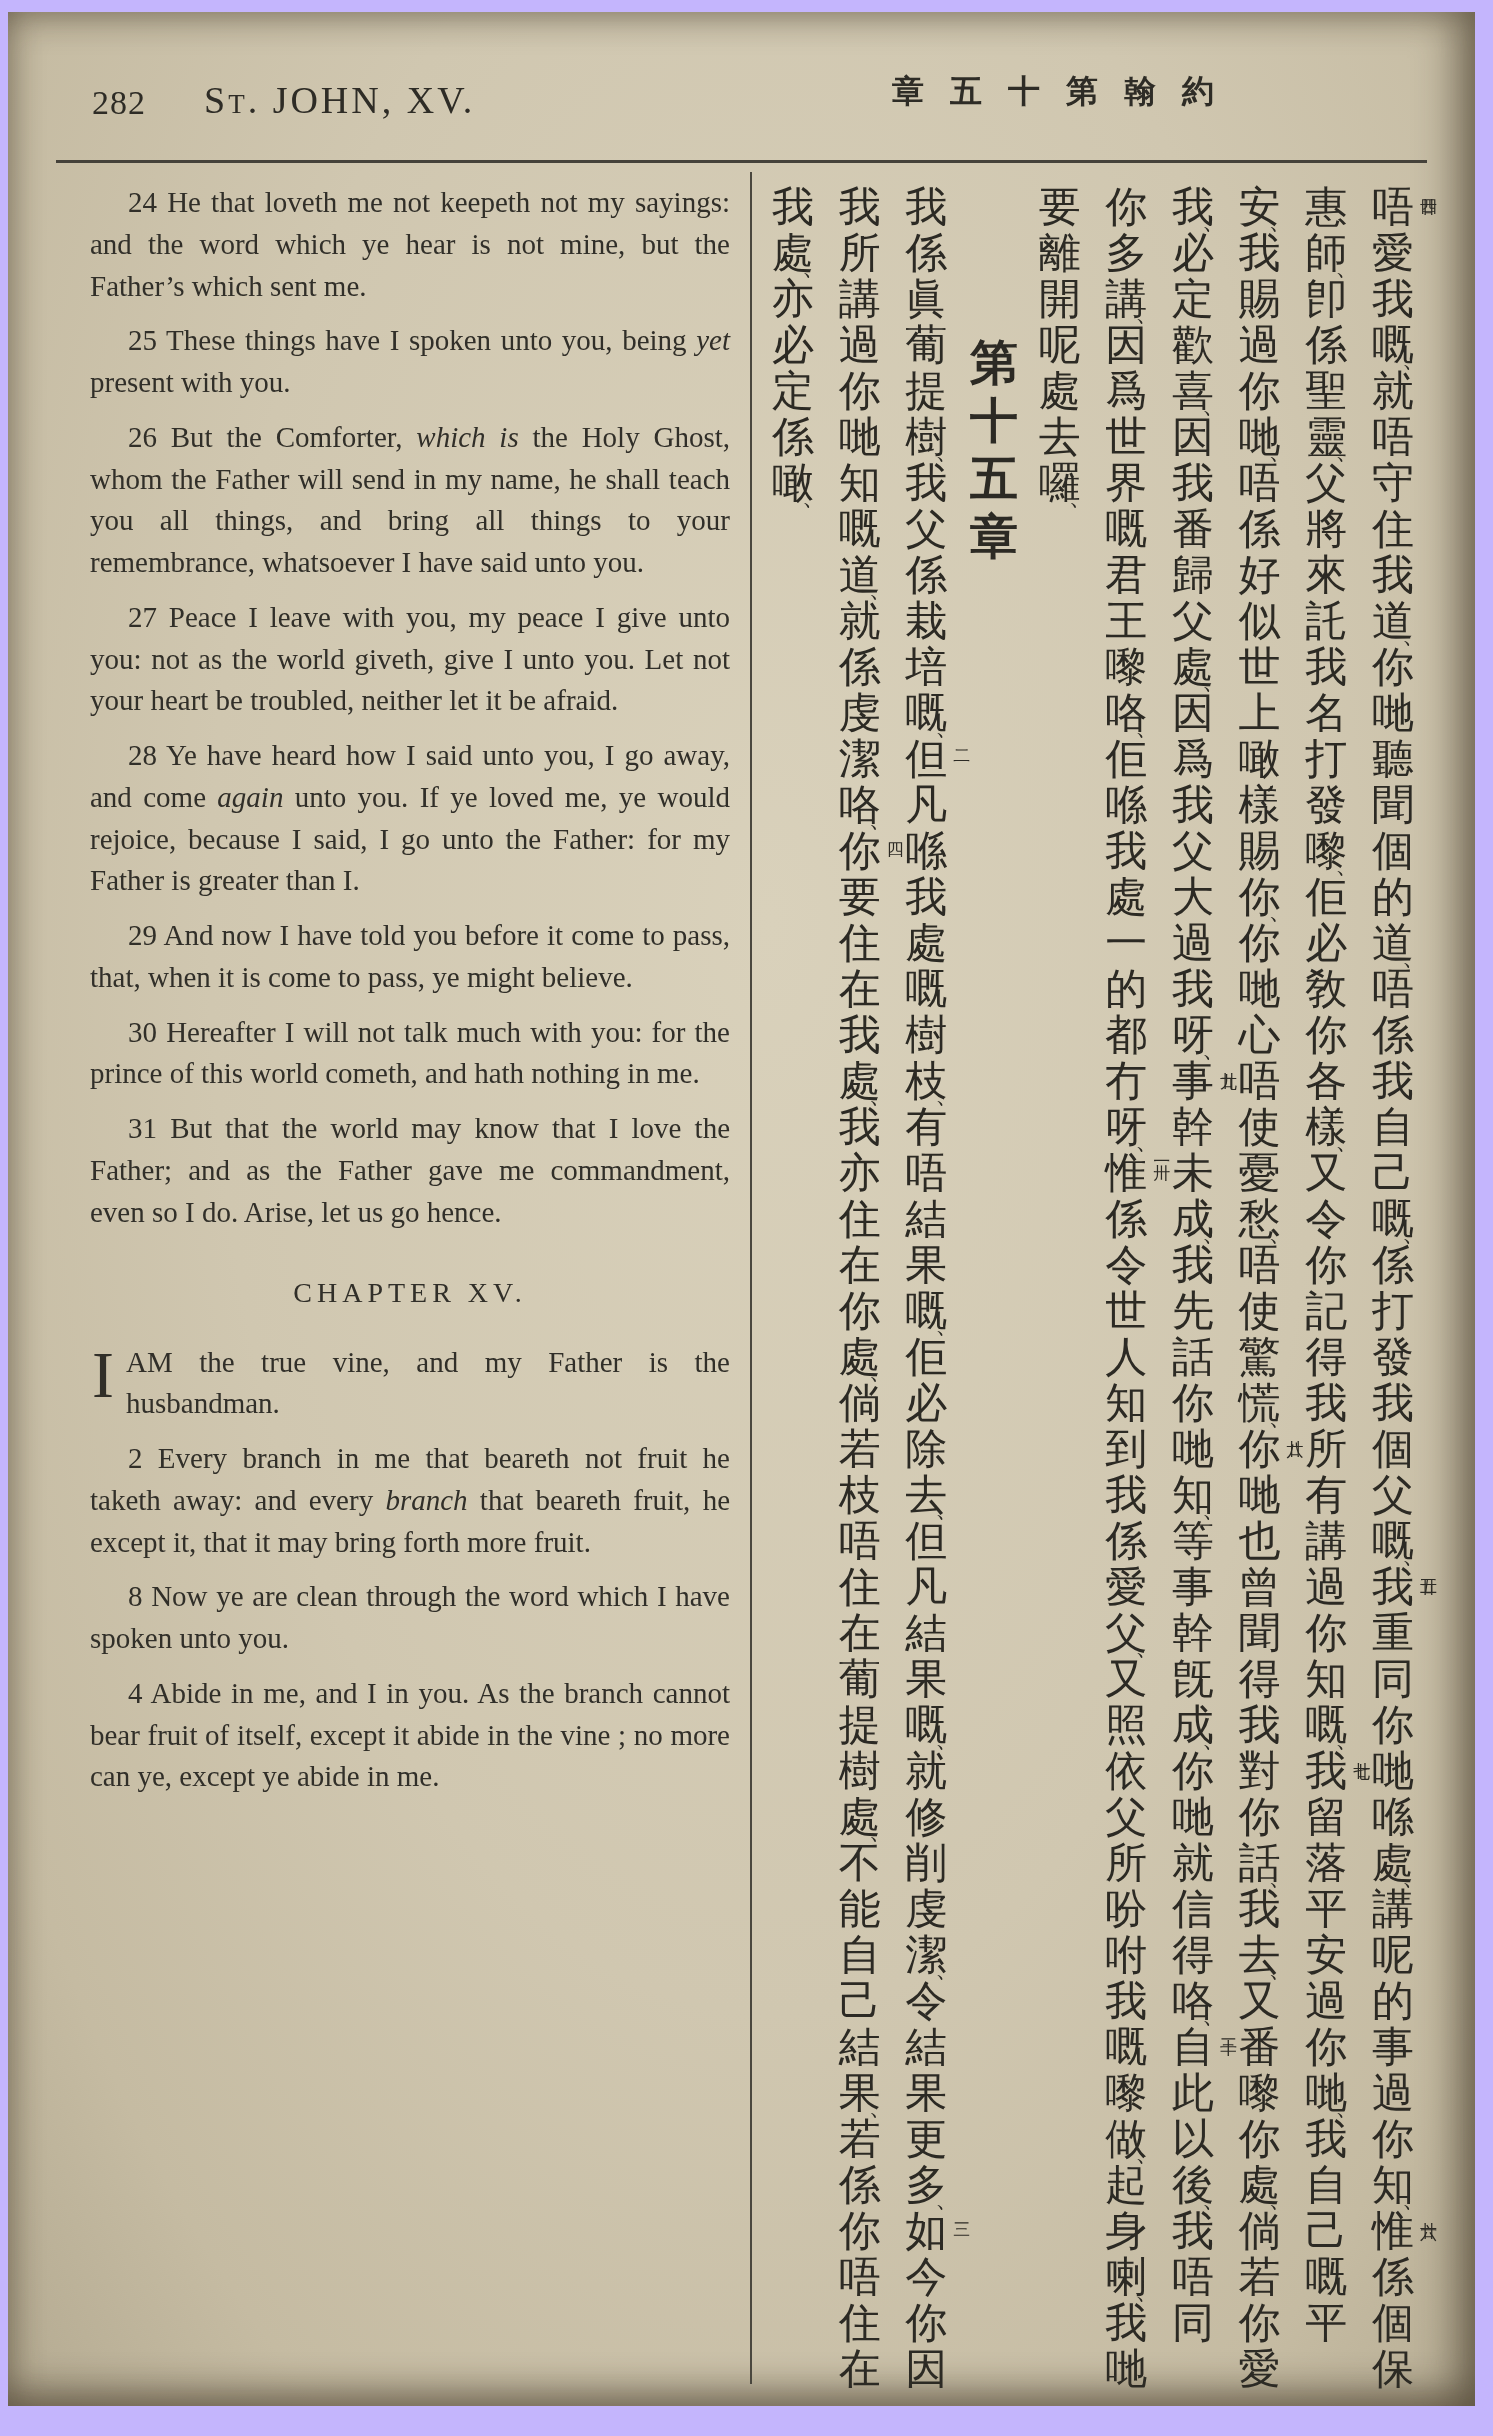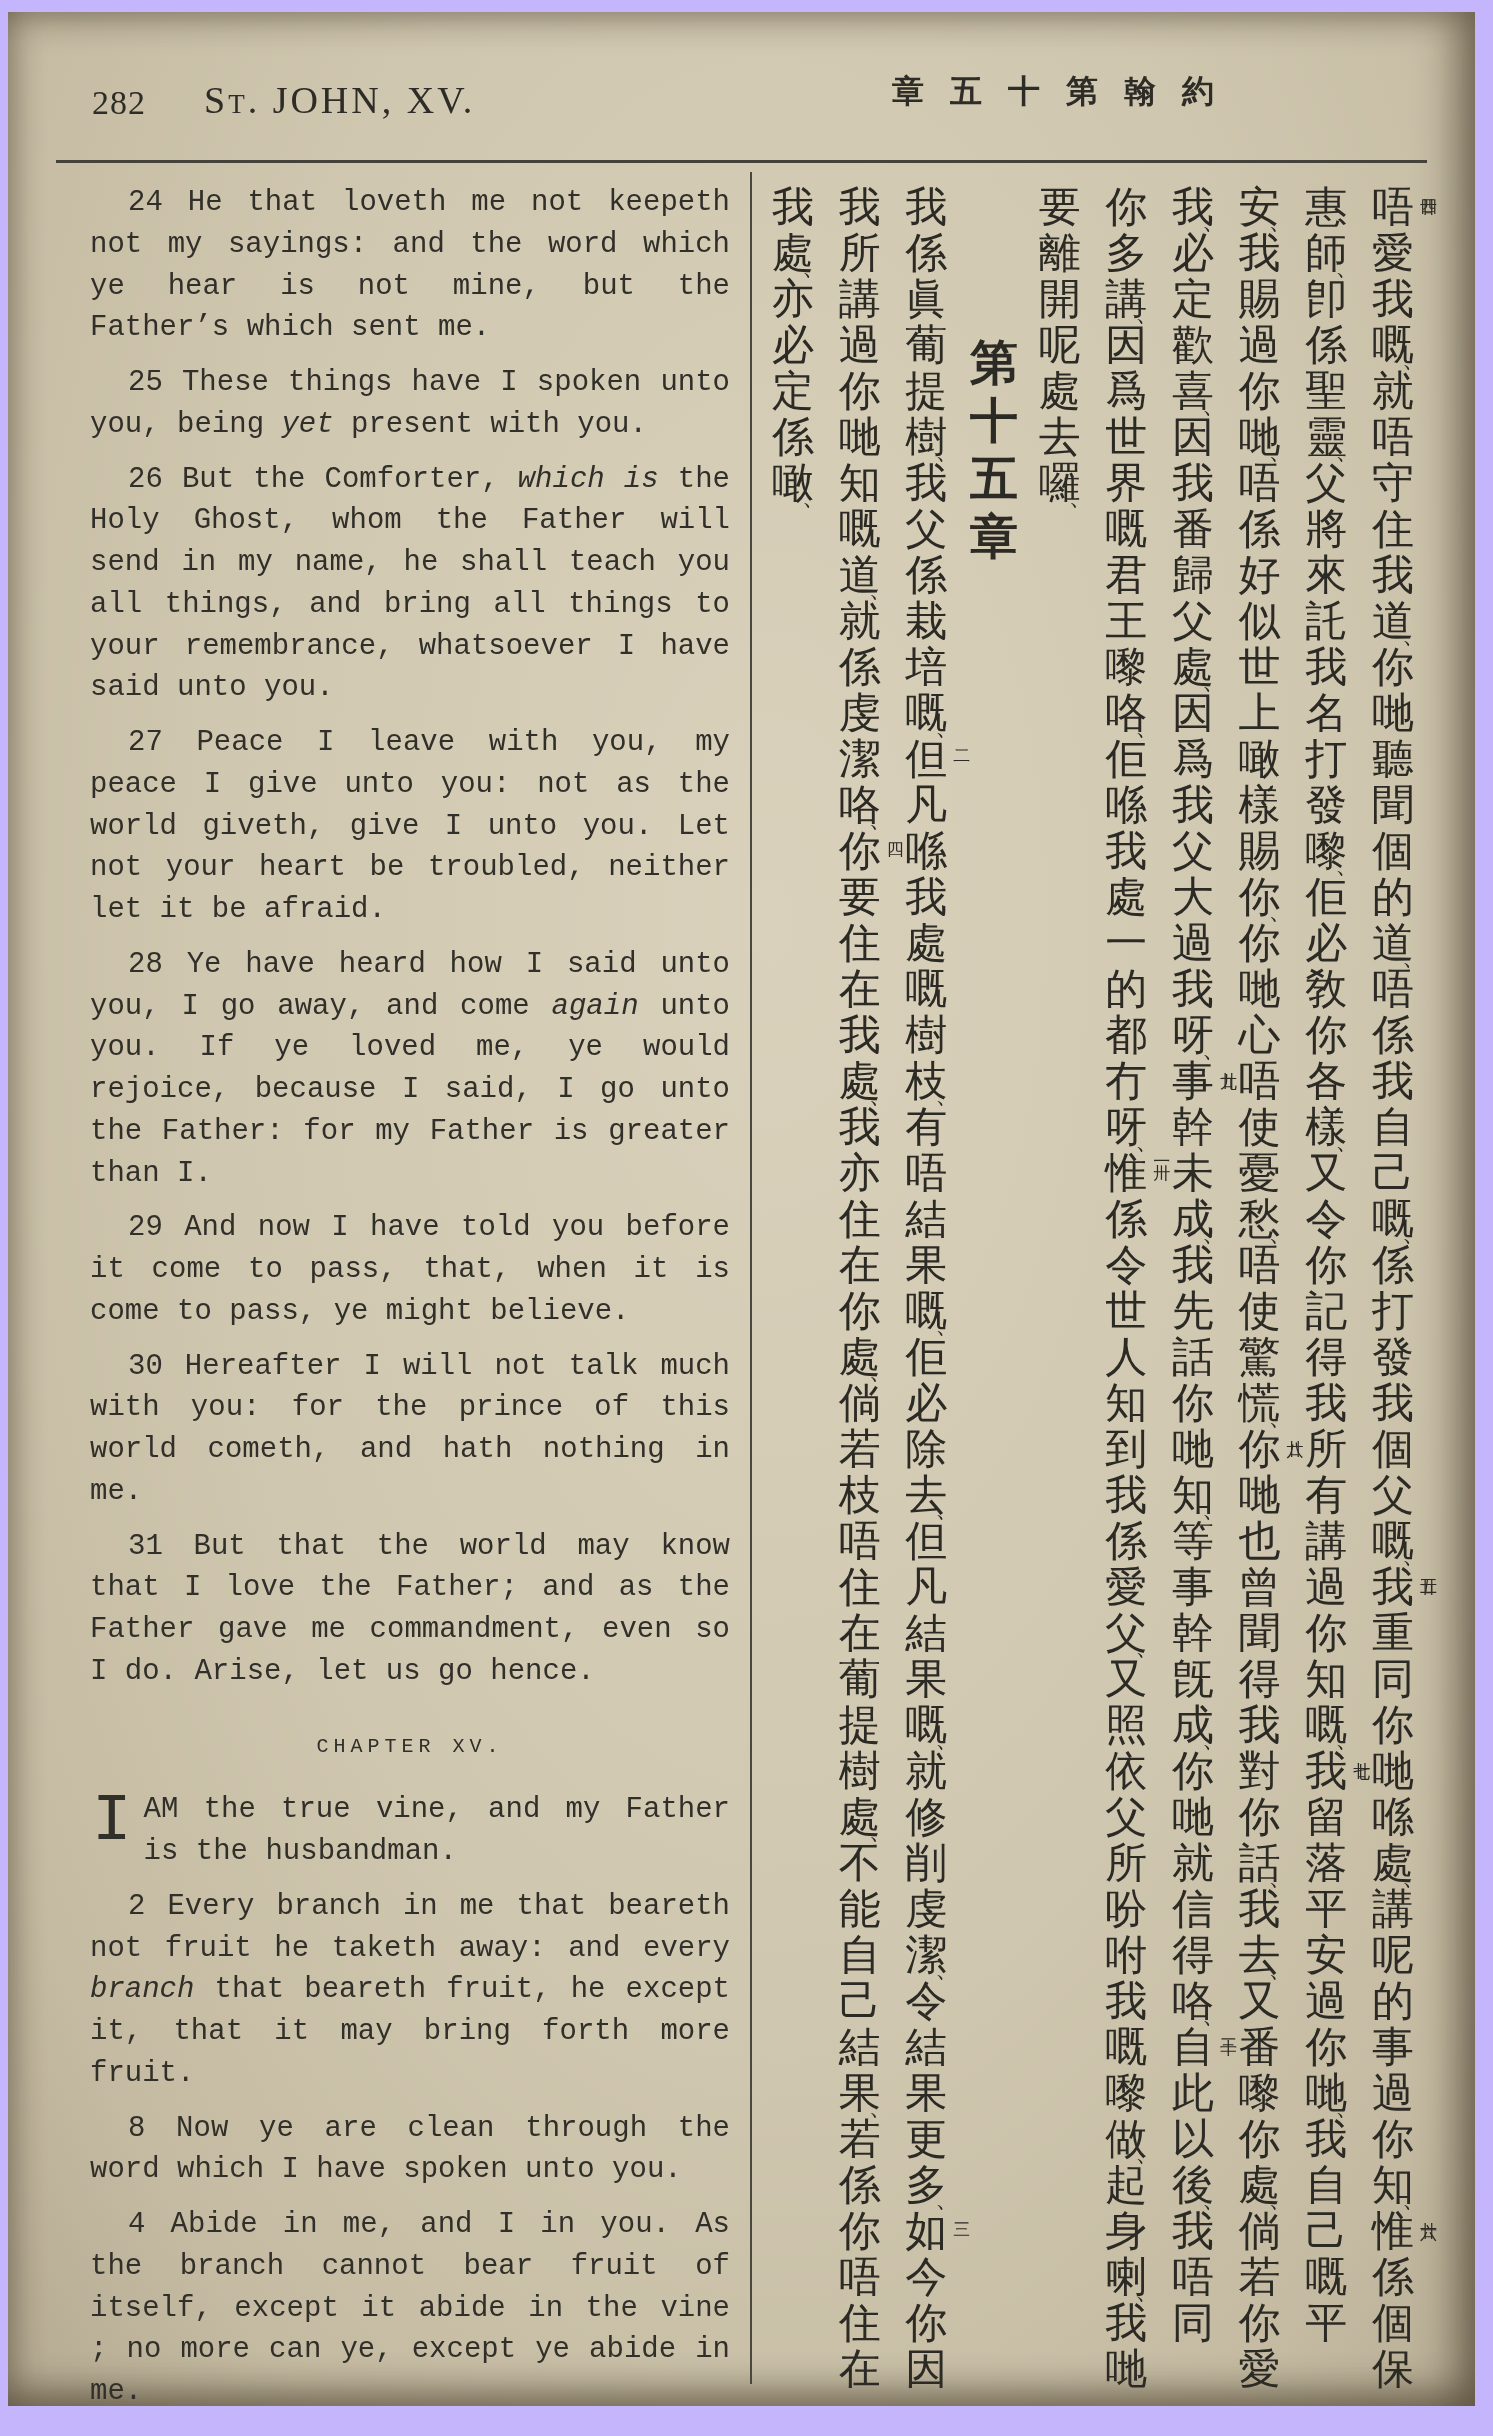--- a/index.html
+++ b/index.html
@@ -38,27 +38,26 @@
   }
   .column-divider {
     position:absolute; top:160px; bottom:22px; left:742px; width:2px;
     background:#4a473e;
   }
   
   .en {
     position:absolute; left:82px; top:170px; width:640px;
     font-size:29px; line-height:1.44; text-align:justify;
     color:#312f29;
-    font-family:Liberation Mono, monospace;
   }
   .en p { margin:0 0 13px; text-indent:38px; }
   .en p i { font-style:italic; }
   .en .chapter-heading {
     text-indent:0; text-align:center; letter-spacing:5px;
-    font-size:20px; margin:40px 0 28px;
+    font-size:28px; margin:40px 0 28px;
   }
   .en .dropcap-p { text-indent:0; }
   .en .dropcap {
     float:left; font-size:66px; line-height:54px;
     padding:6px 12px 0 2px;
   }
   
   .cjk {
     position:absolute; left:762px; top:172px; width:646px;
     display:flex; flex-direction:row-reverse; justify-content:space-between;

